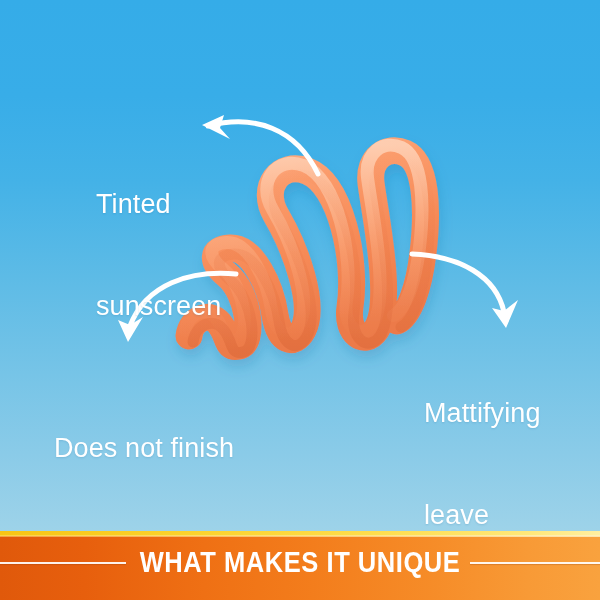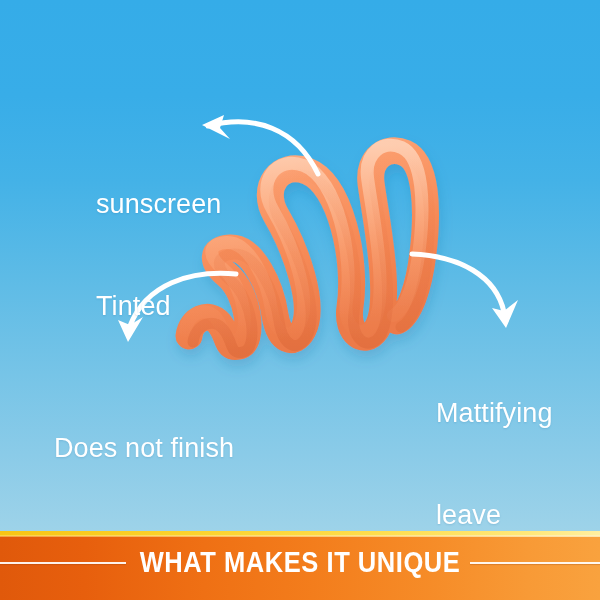--- a/index.html
+++ b/index.html
@@ -48,21 +48,21 @@
     color: #ffffff;
     font-size: 27px;
     line-height: 1.27;
     font-weight: 400;
     letter-spacing: 0.1px;
     white-space: pre;
     text-shadow: 0 1px 2px rgba(30,100,150,0.18);
   }
   .anno-tinted   { left: 96px;  top: 118px; }
   .anno-nocast   { left: 54px;  top: 362px; }
-  .anno-matt     { left: 436px; top: 327px; }
+  .anno-matt     { left: 424px; top: 327px; }
 
   
   .arrow {
     position: absolute;
     pointer-events: none;
   }
   .arrow svg { display:block; overflow: visible; }
   .arrow-tinted { left: 192px; top: 112px;  width: 130px; height: 68px; }
   .arrow-nocast { left: 110px; top: 268px;  width: 130px; height: 78px; }
   .arrow-matt   { left: 408px; top: 248px;  width: 128px; height: 82px; }
@@ -230,22 +230,22 @@
   </div>
 
   <div class="arrow arrow-matt">
     <svg viewBox="0 0 128 82" xmlns="http://www.w3.org/2000/svg">
       <path d="M 4 6 C 52 8, 88 28, 96 64" fill="none" stroke="#ffffff" stroke-width="5" stroke-linecap="round"></path>
       <path d="M 98 80 L 84 60 L 96 63 L 110 52 Z" fill="#ffffff"></path>
     </svg>
   </div>
 
   <div class="anno anno-tinted">
+    <div>Tinted</div>
     <div>sunscreen</div>
-    <div>Tinted</div>
   </div>
 
   <div class="anno anno-nocast">
     <div>Does not finish</div>
     <div>a white cast</div>
   </div>
 
   <div class="anno anno-matt">
     <div>Mattifying</div>
     <div>leave</div>

